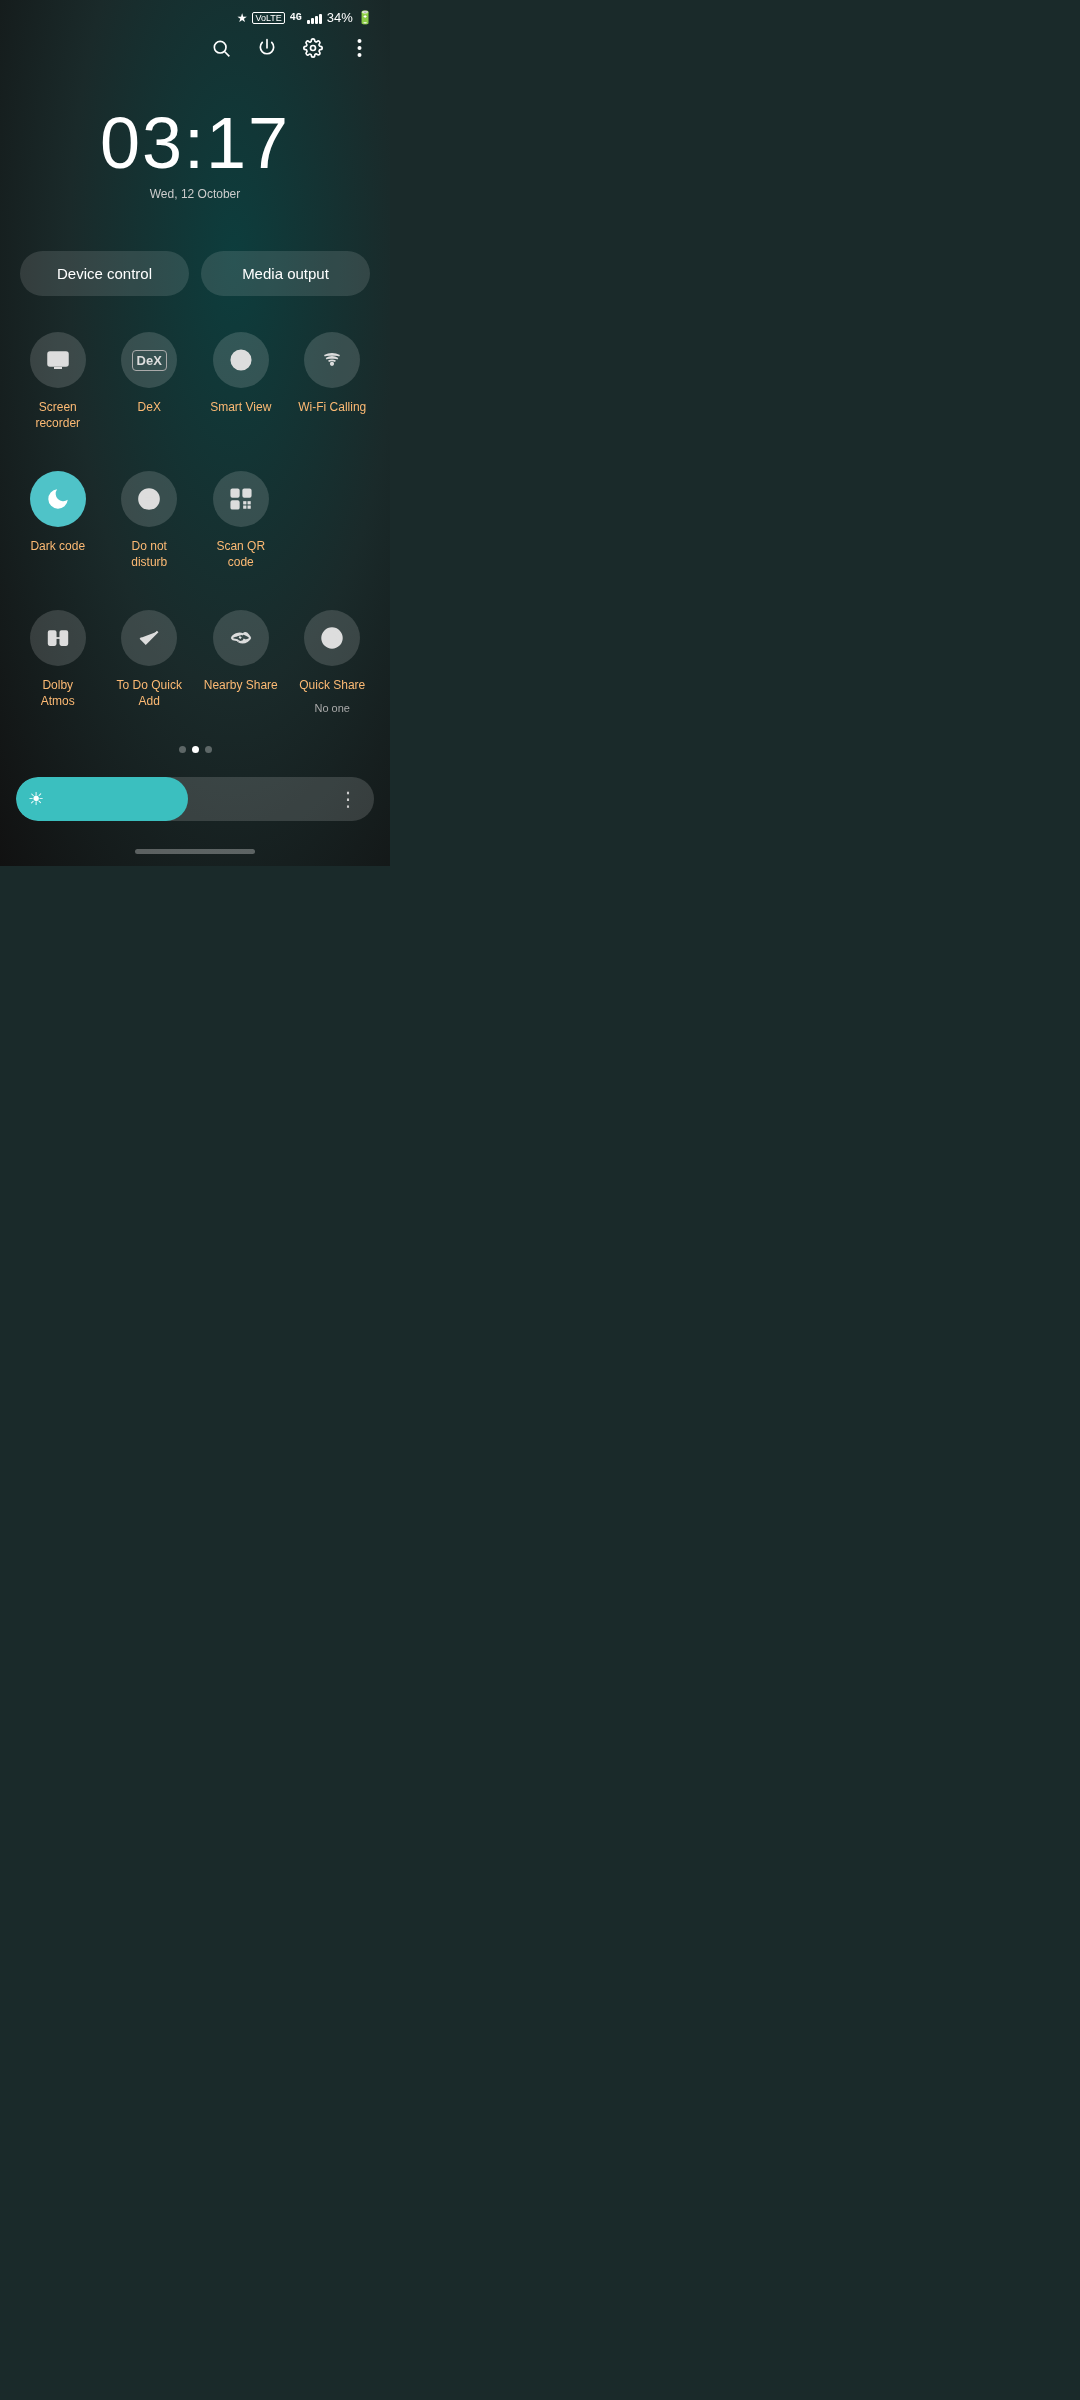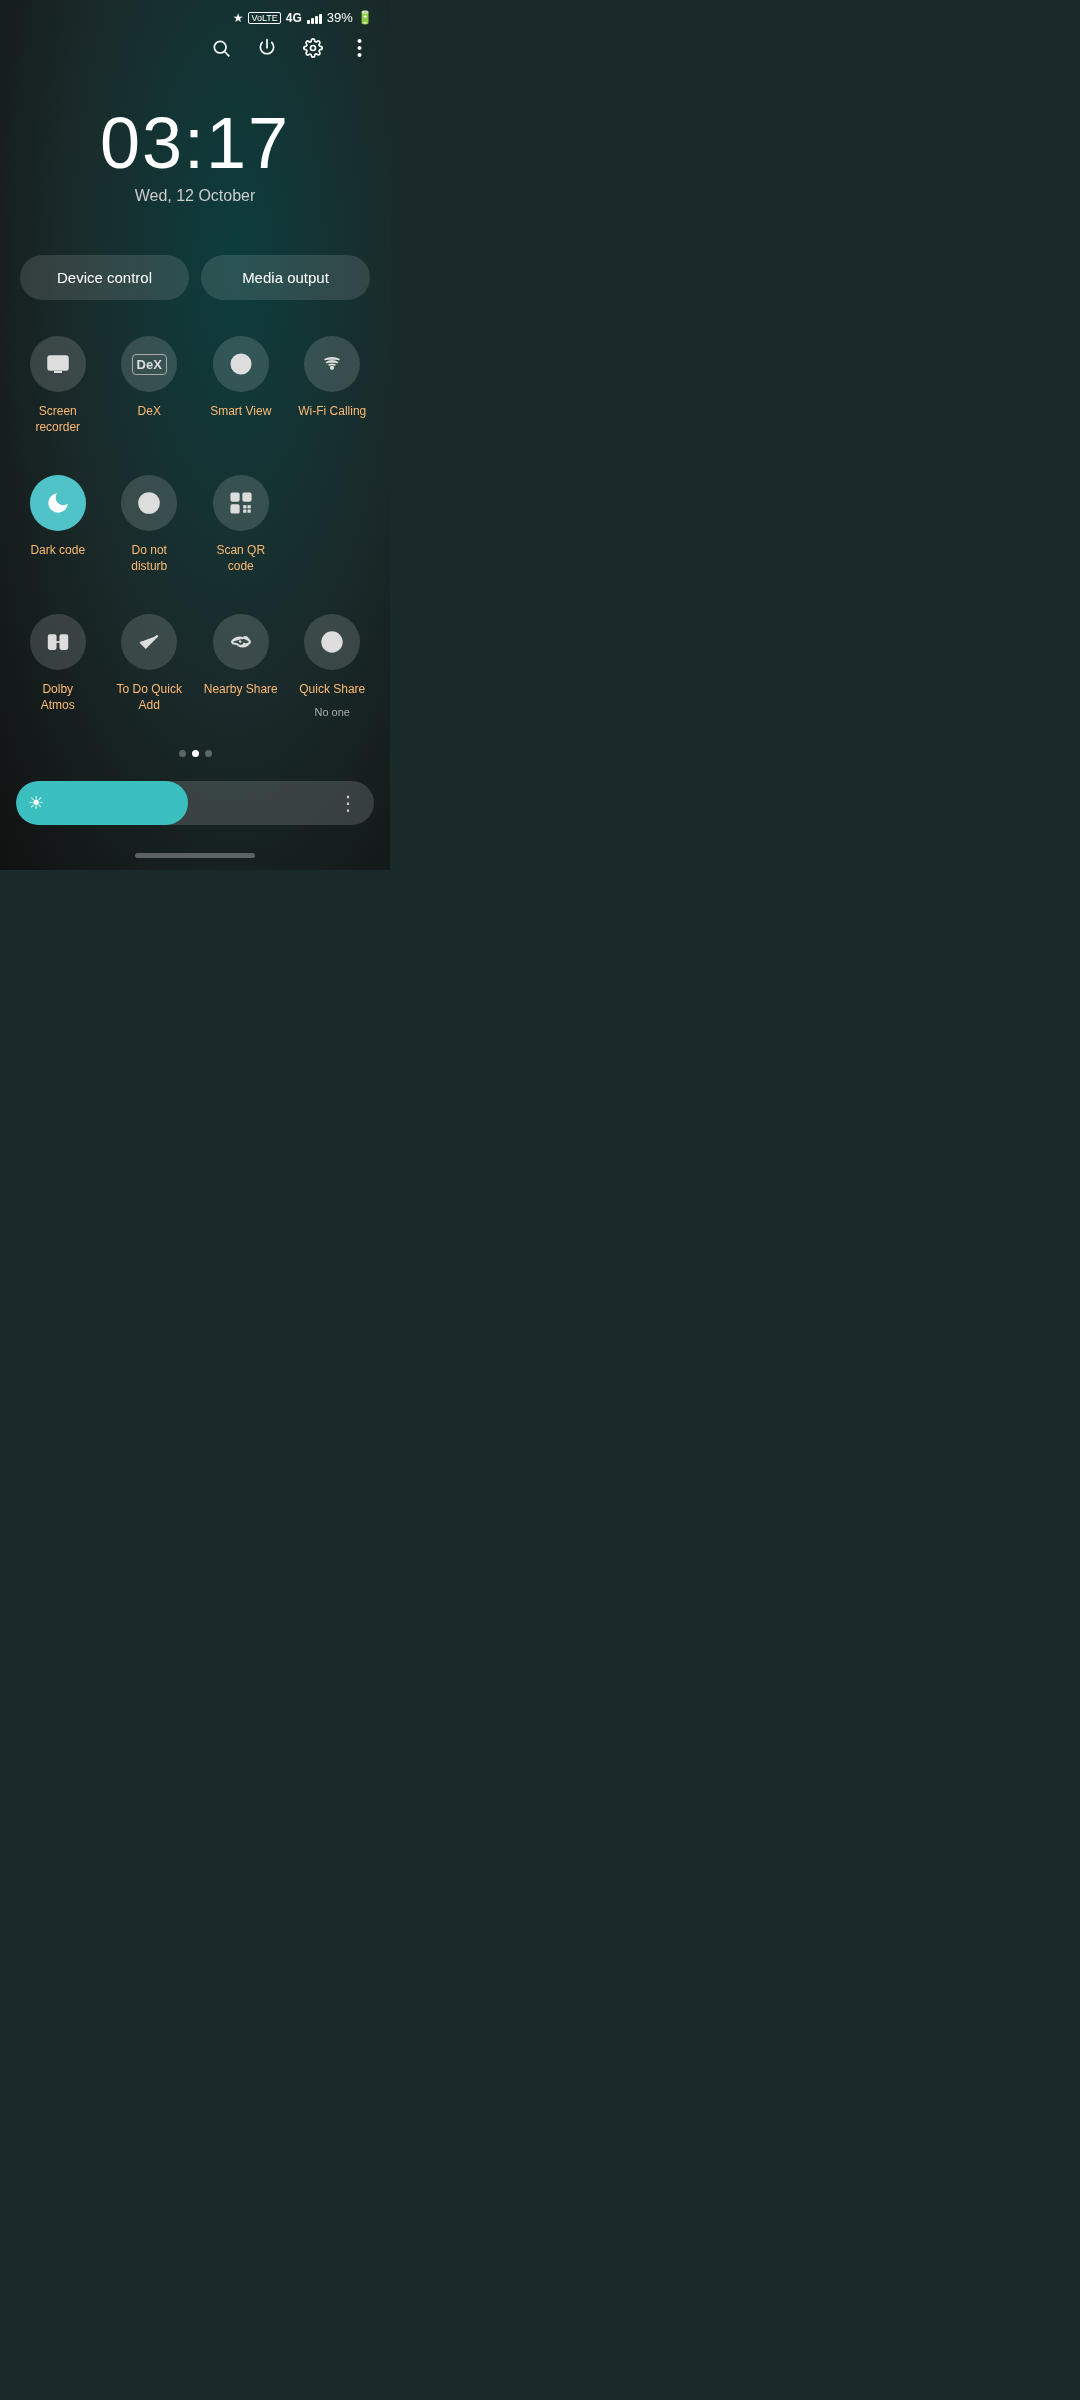--- a/index.html
+++ b/index.html
@@ -85,21 +85,21 @@
     }
 
     .clock-time {
       font-size: 72px;
       font-weight: 400;
       letter-spacing: 2px;
       line-height: 1;
     }
 
     .clock-date {
-      font-size: 16px;
+      font-size: 12px;
       color: #ccc;
       margin-top: 8px;
     }
 
     
     .control-buttons {
       display: flex;
       gap: 12px;
       padding: 30px 20px 16px;
     }
@@ -247,30 +247,30 @@
 <div class="bg-gradient"></div>
 <div class="content">
 
   <div class="status-bar">
     <div class="status-icons">
 
       <span style="font-size:12px;">★</span>
 
       <span style="font-size:9px; border:1px solid white; padding:0 2px; border-radius:2px;">VoLTE</span>
 
-      <span style="font-size:12px; font-weight:bold;">4G</span>
+      <span style="font-size:10px; font-weight:bold;font-family:Liberation Mono, monospace;">4G</span>
 
       <div class="signal-bars">
         <span style="height:4px;"></span>
         <span style="height:6px;"></span>
         <span style="height:8px;"></span>
         <span style="height:10px;"></span>
       </div>
 
-      <span style="font-size:13px; font-weight:500;">39%</span>
+      <span style="font-size:13px; font-weight:500;">34%</span>
       <span style="font-size:13px;">🔋</span>
     </div>
   </div>
 
   <div class="quick-toolbar">
     <div class="toolbar-icon">
       <svg width="20" height="20" viewBox="0 0 24 24">
           <circle cx="11" cy="11" r="7" stroke="white" stroke-width="2" fill="none"></circle>
           <line x1="16.5" y1="16.5" x2="22" y2="22" stroke="white" stroke-width="2"></line>
         </svg>

